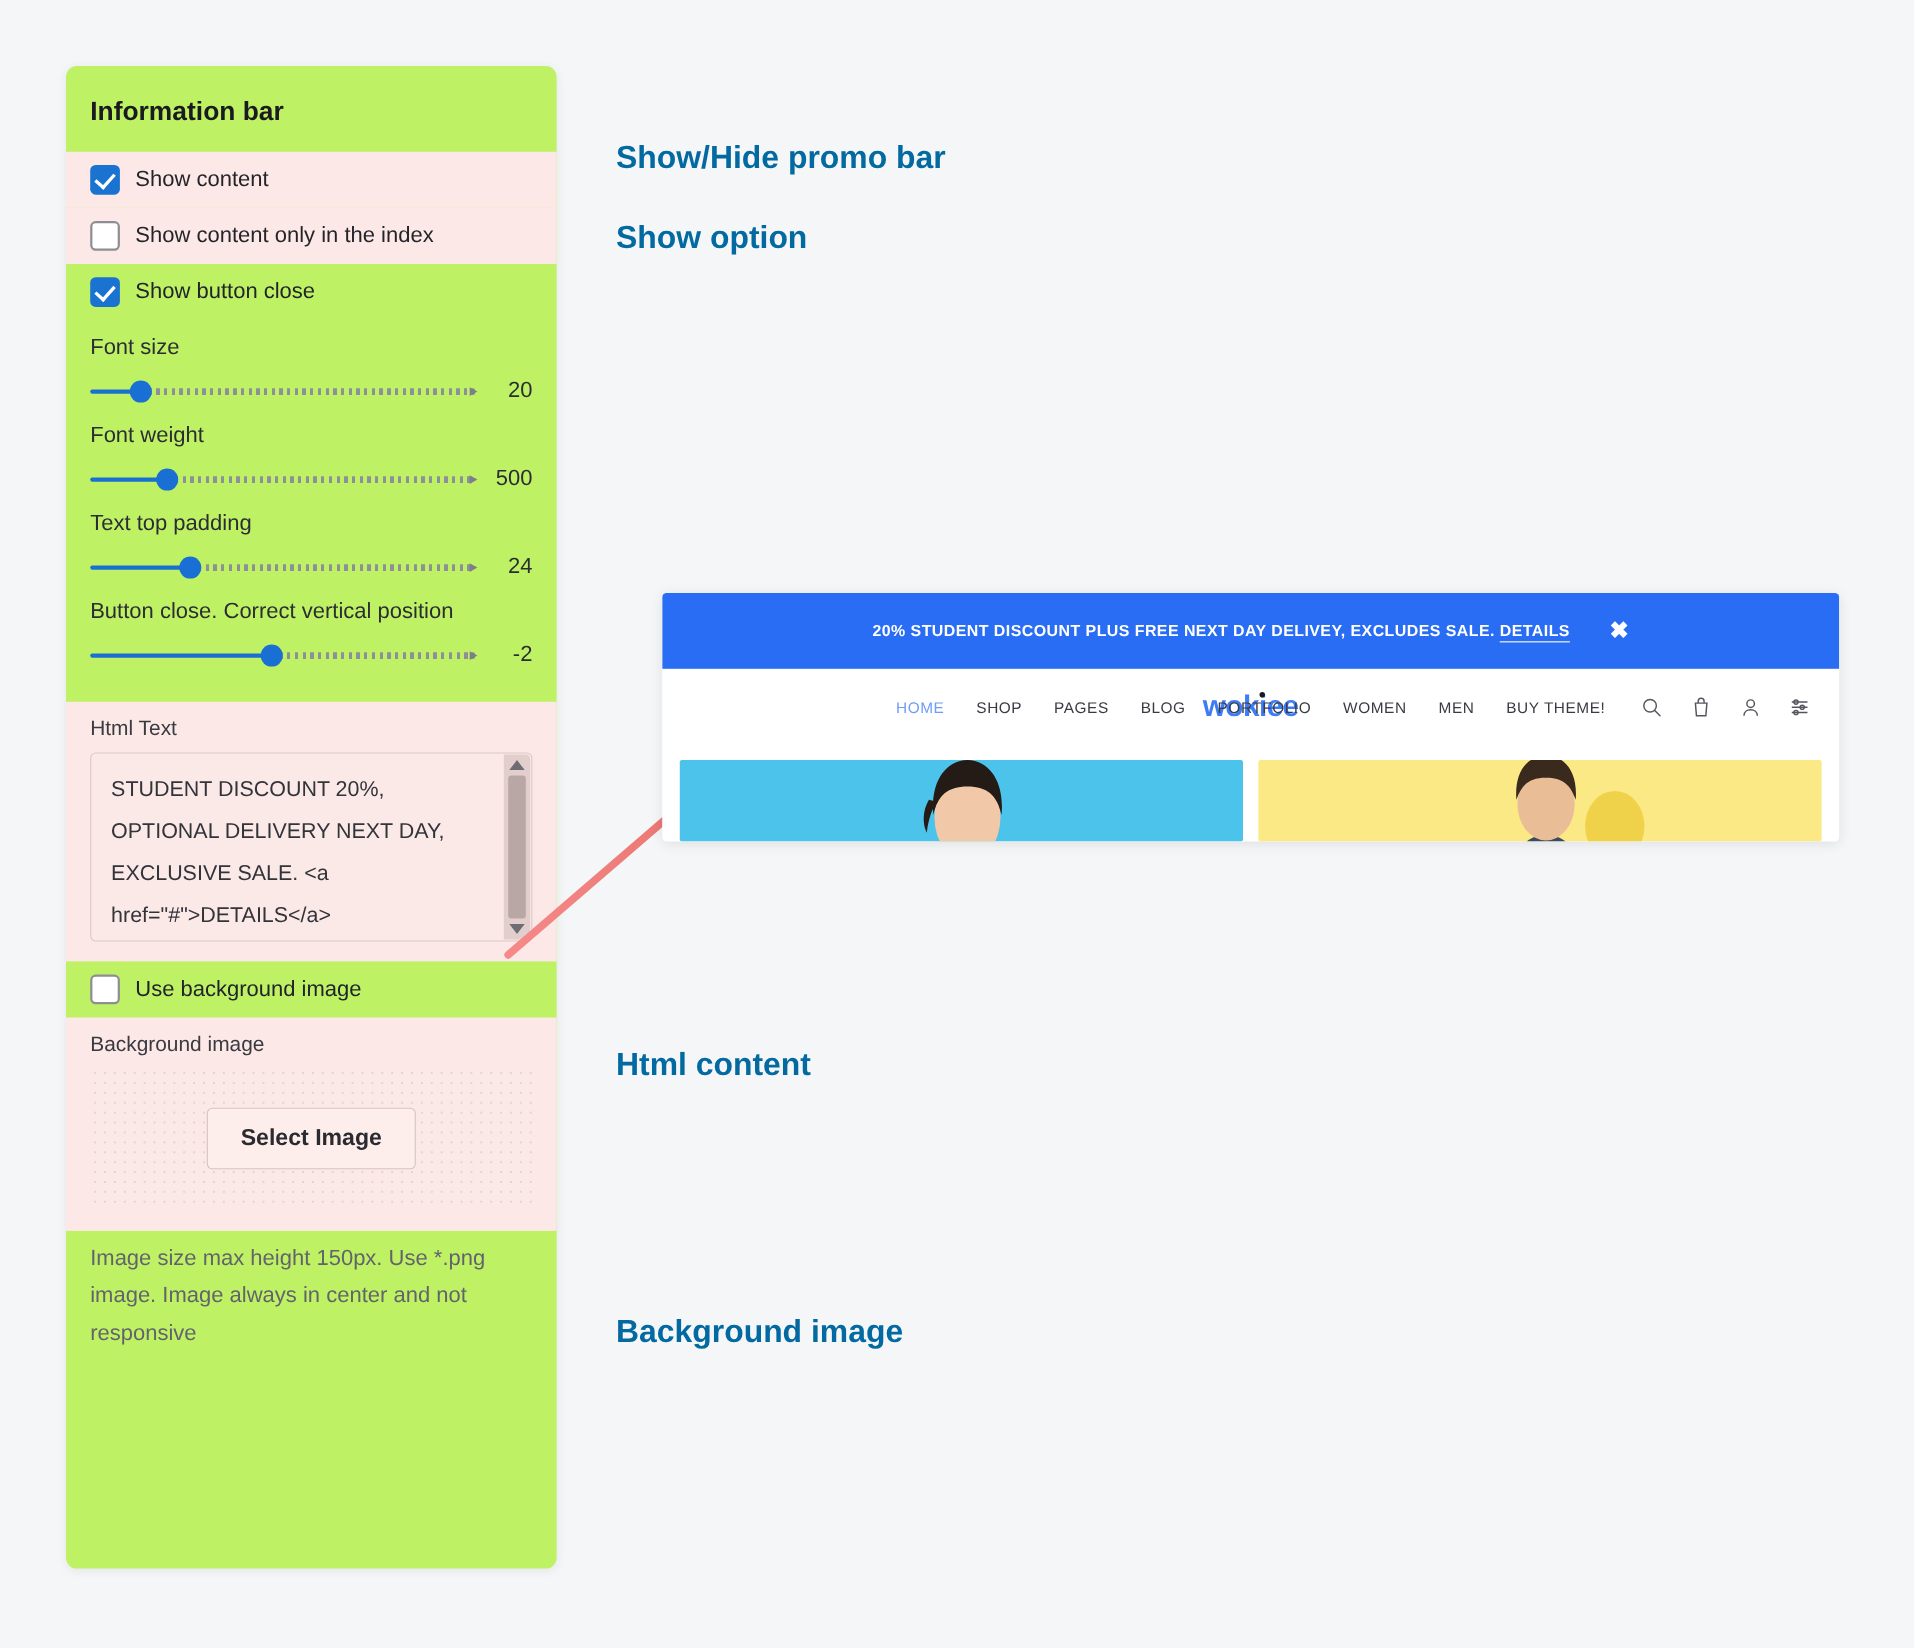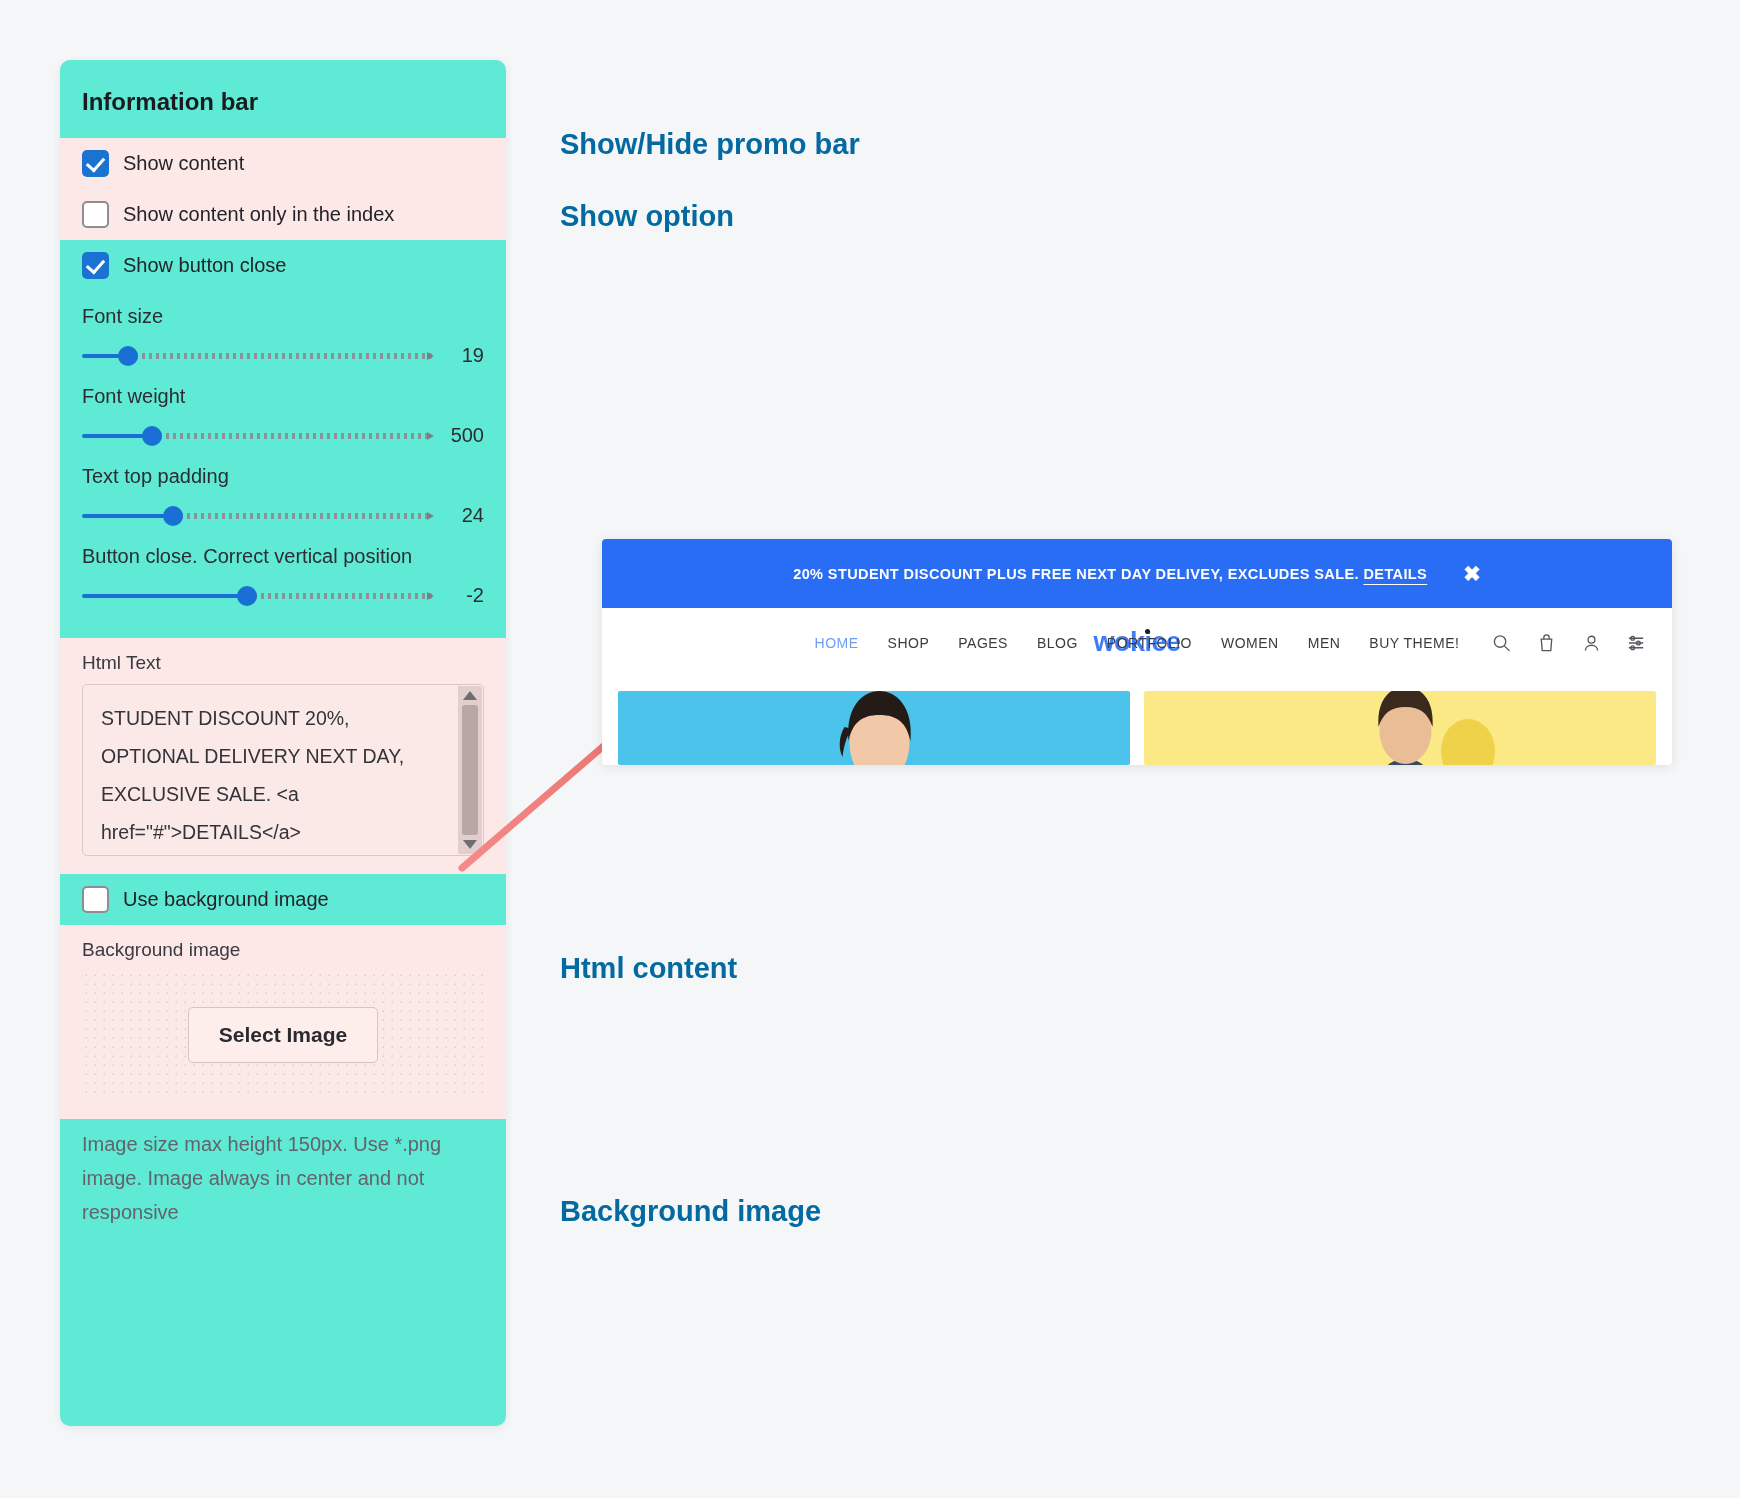--- a/index.html
+++ b/index.html
@@ -9,21 +9,21 @@
     background:#f4f6f8;
     font-family:"Liberation Sans", sans-serif;
     position:relative;
     overflow:hidden;
   }
 
   
   #settings-panel{
     position:absolute; left:60px; top:60px;
     width:446px; height:1366px;
-    background:#5eead4;
+    background:#bef264;
     border-radius:10px;
     box-shadow:0 2px 10px rgba(0,0,0,.07);
   }
   .panel-title{
     font-size:24px; font-weight:bold; color:#1b1b1f;
     padding:28px 22px 22px 22px;
   }
   .row-highlight{ background:#fce8e6; }
 
   .check-row{
@@ -197,21 +197,21 @@
   </div>
 
   <div class="slider-block">
     <div class="slider-label">Font size</div>
     <div class="slider-line">
       <div class="slider-track">
         <div class="track-fill" style="width:13%"></div>
         <div class="track-rest" style="left:13%; right:0;"></div>
         <div class="knob" style="left:calc(13% - 10px)"></div>
       </div>
-      <div class="slider-value">19</div>
+      <div class="slider-value">20</div>
     </div>
   </div>
 
   <div class="slider-block">
     <div class="slider-label">Font weight</div>
     <div class="slider-line">
       <div class="slider-track">
         <div class="track-fill" style="width:20%"></div>
         <div class="track-rest" style="left:20%; right:0;"></div>
         <div class="knob" style="left:calc(20% - 10px)"></div>

